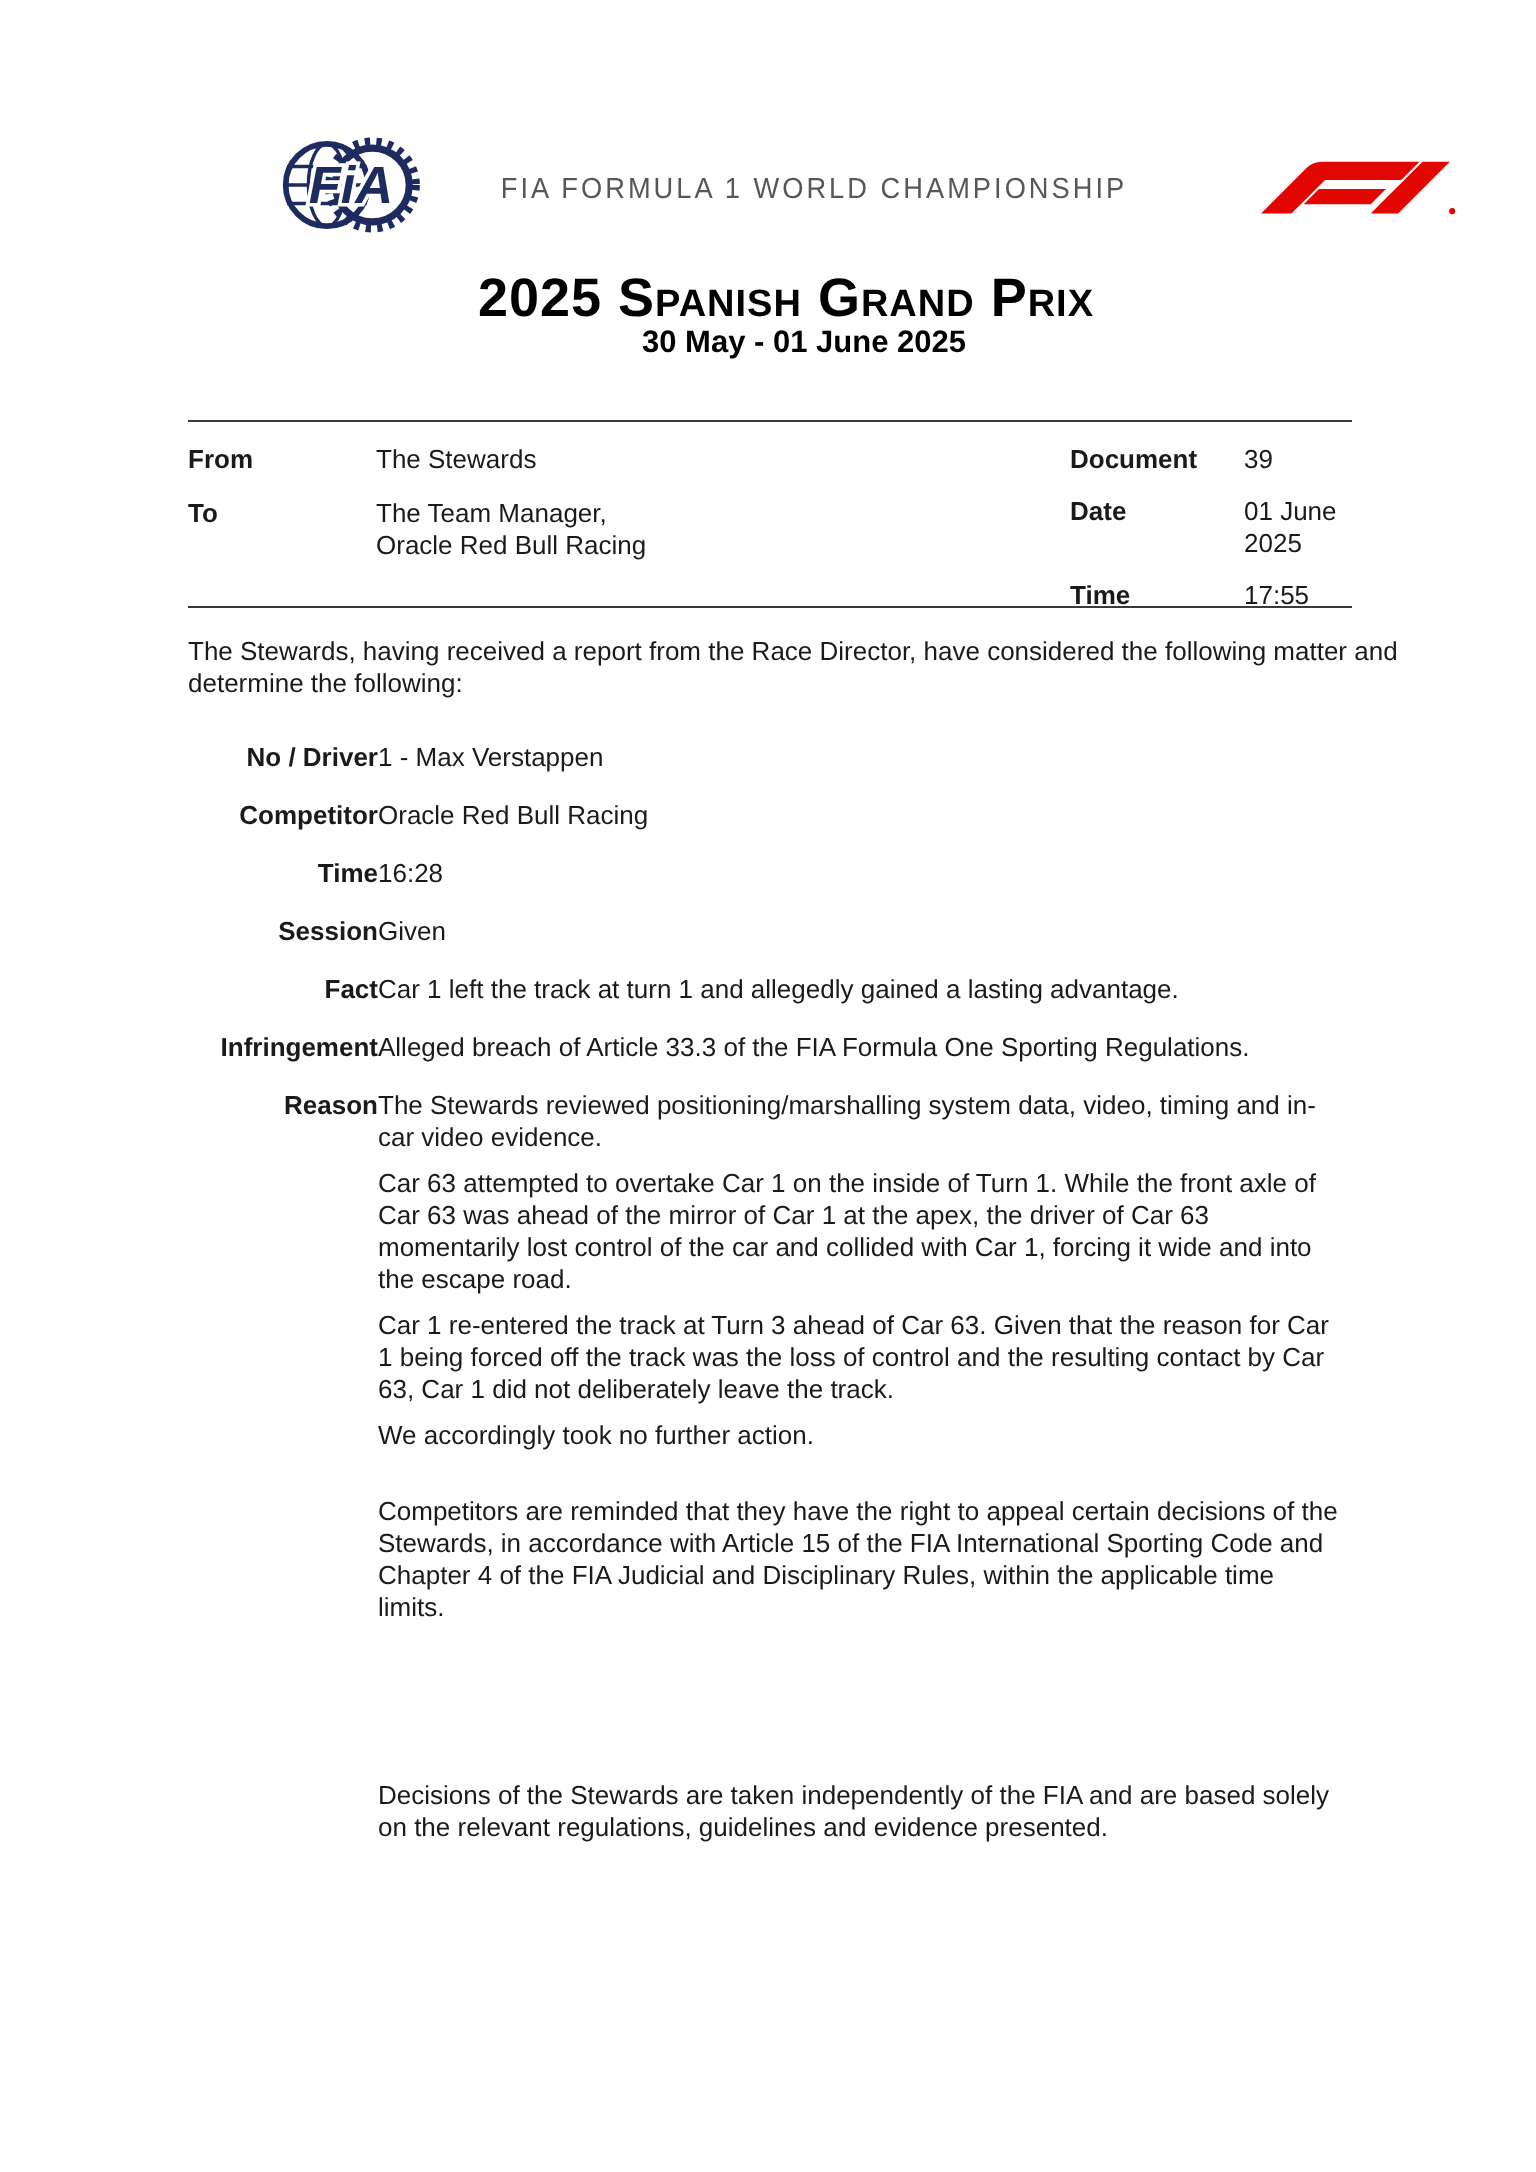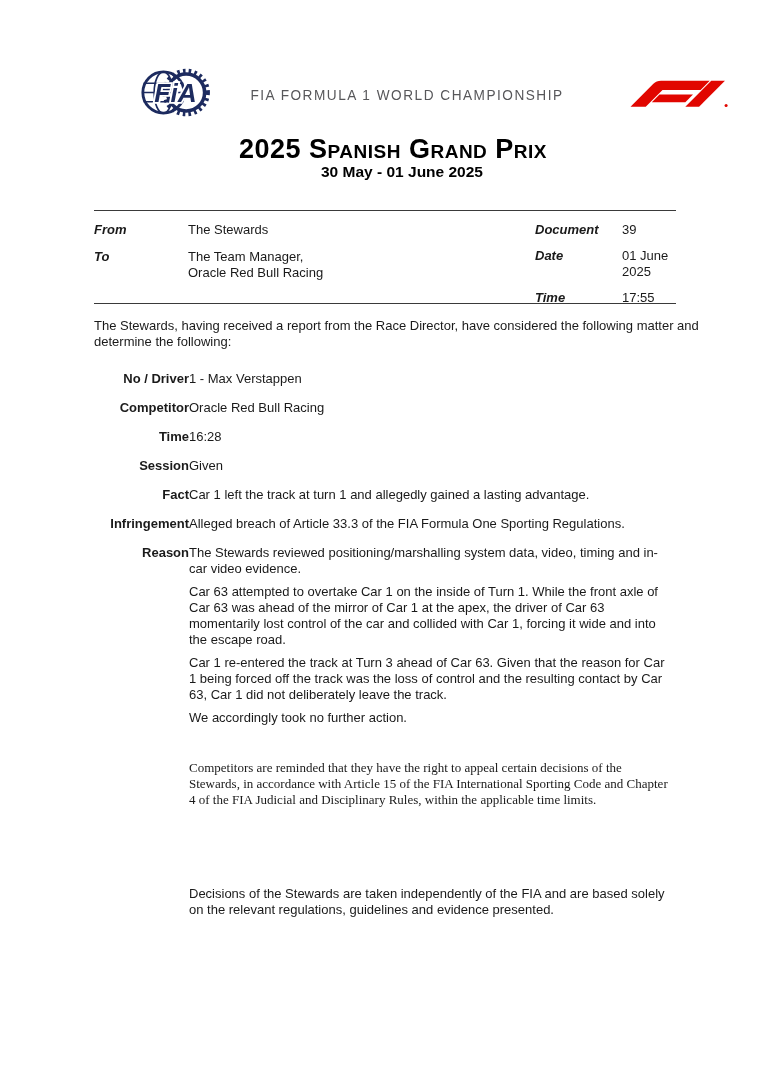--- a/index.html
+++ b/index.html
@@ -51,35 +51,35 @@
   
   .meta {
     position: absolute; top: 210px; left: 57px; right: 55px; height: 94px;
     border-top: 1.5px solid #3a3a3a;
     border-bottom: 1.5px solid #3a3a3a;
     font-size: 13px;
     line-height: 16px;
   }
   .meta-left { position: absolute; left: 0; top: 11px; display: grid; grid-template-columns: 94px auto; row-gap: 11px; }
   .meta-right { position: absolute; left: 441px; top: 11px; display: grid; grid-template-columns: 87px auto; row-gap: 10px; }
-  .meta-label { font-weight: bold; font-style: italic; }
+  .meta-label { font-weight: bold; }
 
   
   .intro {
     position: absolute; top: 318px; left: 57px; width: 622px;
     font-size: 13px; line-height: 16px;
   }
   .details { position: absolute; top: 371px; left: 57px; right: 58px; font-size: 13px; line-height: 16px; }
   .row { display: grid; grid-template-columns: 95px 1fr; margin-bottom: 13px; }
   .row-label { font-weight: bold; text-align: right; }
   .row-value { max-width: 550px; }
   .row.reason-row { margin-bottom: 0; }
   .rp { margin: 0 0 7px 0; }
   .rp:last-child { margin-bottom: 0; }
-  .appeal-par { margin-top: 34px; max-width: 550px; font-family: Liberation Serif, serif; }
+  .appeal-par { margin-top: 22px; max-width: 550px; }
   .independence-par { margin-top: 78px; max-width: 550px; }
 </style>
 </head>
 <body>
 
 <div class="page">
 
   <svg class="fia-logo" viewBox="0 0 100 80" aria-hidden="true">
 
     <g stroke="#1d2b5f" fill="none">

